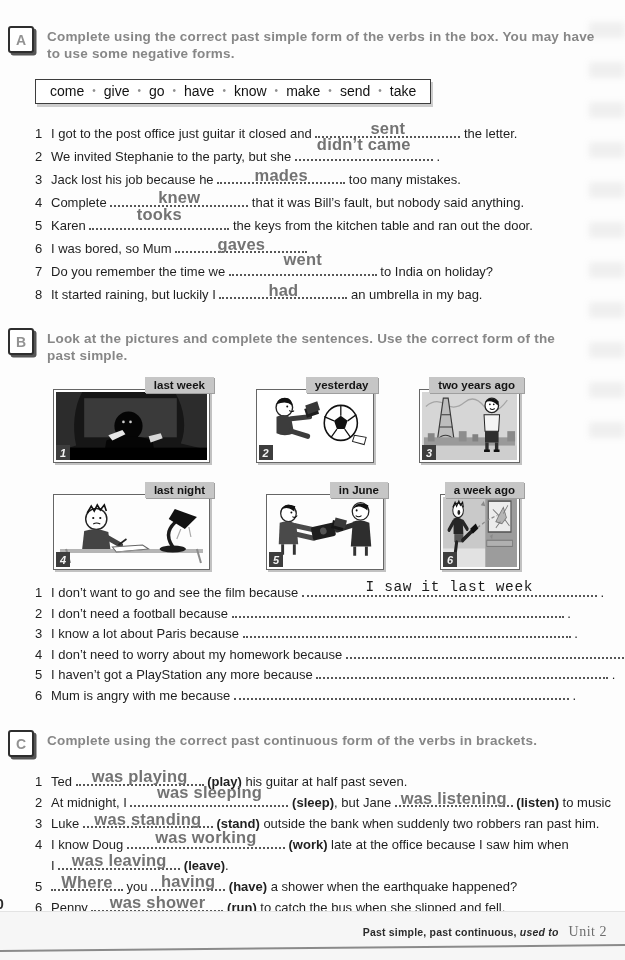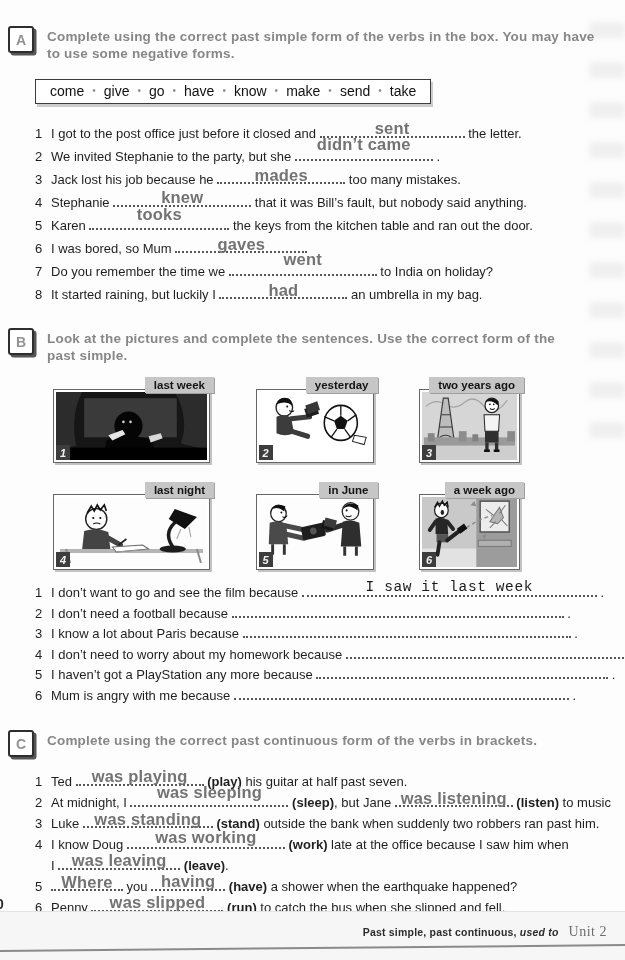--- a/index.html
+++ b/index.html
@@ -35,21 +35,21 @@
        font-weight:bold;font-size:16.5px;color:#737373;letter-spacing:.2px;line-height:1;}
   .ans.script{font-family:Liberation Mono, monospace;font-weight:normal;font-size:14.5px;letter-spacing:.6px;color:#1b1b1b;}
   
   .pics{margin:12px 0 0 38px;width:467px;display:flex;justify-content:space-between;padding-left:15px;}
   .pics-2{margin-top:18px;}
   .pics .pic{position:relative;background:#fff;border:1px solid #666;box-shadow:2px 2px 0 #c2c2c2;
              padding:2px;margin-top:13px;box-sizing:border-box;}
   .pic .art{width:100%;height:100%;overflow:hidden;}
   .pic svg{display:block;width:100%;height:100%;}
   .pic-cinema{width:157px;height:74px;} .pic-football{width:118px;height:74px;} .pic-paris{width:101px;height:74px;}
-  .pic-homework{width:157px;height:76px;} .pic-playstation{width:118px;height:76px;} .pic-window{width:101px;height:76px;}
+  .pic-homework{width:157px;height:76px;} .pic-playstation{width:118px;height:76px;} .pic-window{width:80px;height:76px;}
   .tab{position:absolute;top:-13px;right:-5px;background:#c6c6c6;color:#141414;font-weight:bold;
        font-size:11.5px;line-height:16px;padding:0 9px;white-space:nowrap;box-shadow:1px 1px 0 #9f9f9f;z-index:2;}
   .badge{position:absolute;left:2px;bottom:2px;width:14px;height:15px;background:#3d3d3d;color:#f2f2f2;
          font-weight:bold;font-style:italic;font-size:11px;display:flex;align-items:center;justify-content:center;z-index:2;}
   
   .sec-b{margin-top:22px;} .sec-c{margin-top:24px;}
   
   .page-num{position:absolute;left:-4px;top:896px;font-weight:bold;font-size:14px;color:#2a2a2a;}
   .scan-band{position:absolute;left:0;right:0;bottom:0;height:48px;background:#f6f6f6;border-top:1px solid #e3e3e3;}
   .footer-rule{position:absolute;left:-4px;bottom:12px;width:103%;height:1.5px;background:#8a8a8a;transform:rotate(-0.55deg);}
@@ -66,33 +66,33 @@
 
   <section class="sec-a" style="padding-top:26px;">
     <div class="ex-header">
       <div class="ex-label">A</div>
       <div class="ex-instr w-a">Complete using the correct past simple form of the verbs in the box. You may have to use some negative forms.</div>
     </div>
     <div class="word-box"><span class="word">come</span><span class="bullet">•</span><span class="word">give</span><span class="bullet">•</span><span class="word">go</span><span class="bullet">•</span><span class="word">have</span><span class="bullet">•</span><span class="word">know</span><span class="bullet">•</span><span class="word">make</span><span class="bullet">•</span><span class="word">send</span><span class="bullet">•</span><span class="word">take</span></div>
     <div class="items items-a">
         <div class="row">
           <span class="num">1</span>
-          <span class="body"><span>I got to the post office just before it closed and </span><span class="blank" style="width: 145px;"><span class="ans" style="bottom: 0px;">sent</span></span><span> the letter.</span></span>
+          <span class="body"><span>I got to the post office just guitar it closed and </span><span class="blank" style="width: 145px;"><span class="ans" style="bottom: 0px;">sent</span></span><span> the letter.</span></span>
         </div>
         <div class="row">
           <span class="num">2</span>
           <span class="body"><span>We invited Stephanie to the party, but she </span><span class="blank" style="width: 138px;"><span class="ans" style="bottom: 7px;">didn’t came</span></span><span> .</span></span>
         </div>
         <div class="row">
           <span class="num">3</span>
           <span class="body"><span>Jack lost his job because he </span><span class="blank" style="width: 128px;"><span class="ans" style="bottom: -1px;">mades</span></span><span> too many mistakes.</span></span>
         </div>
         <div class="row">
           <span class="num">4</span>
-          <span class="body"><span>Stephanie </span><span class="blank" style="width: 138px;"><span class="ans" style="bottom: 0px;">knew</span></span><span> that it was Bill’s fault, but nobody said anything.</span></span>
+          <span class="body"><span>Complete </span><span class="blank" style="width: 138px;"><span class="ans" style="bottom: 0px;">knew</span></span><span> that it was Bill’s fault, but nobody said anything.</span></span>
         </div>
         <div class="row">
           <span class="num">5</span>
           <span class="body"><span>Karen </span><span class="blank" style="width: 140px;"><span class="ans" style="bottom: 6px;">tooks</span></span><span> the keys from the kitchen table and ran out the door.</span></span>
         </div>
         <div class="row">
           <span class="num">6</span>
           <span class="body"><span>I was bored, so Mum </span><span class="blank" style="width: 132px;"><span class="ans" style="bottom: -1px;">gaves</span></span></span>
         </div>
         <div class="row">
@@ -316,21 +316,21 @@
         <div class="row">
           <span class="num">4</span>
           <span class="body"><span>I know Doug </span><span class="blank" style="width: 158px;"><span class="ans" style="bottom: 2px;">was working</span></span><span> </span><span class="bold">(work)</span><span> late at the office because I saw him when</span><br><span>I </span><span class="blank" style="width: 122px;"><span class="ans" style="bottom: 0px;">was leaving</span></span><span> </span><span class="bold">(leave)</span><span>.</span></span>
         </div>
         <div class="row">
           <span class="num">5</span>
           <span class="body"><span class="blank" style="width: 72px; text-decoration: underline;"><span class="ans" style="bottom: -1px;">Where</span></span><span> you </span><span class="blank" style="width: 74px;"><span class="ans" style="bottom: 0px;">having</span></span><span> </span><span class="bold">(have)</span><span> a shower when the earthquake happened?</span></span>
         </div>
         <div class="row">
           <span class="num">6</span>
-          <span class="body"><span>Penny </span><span class="blank" style="width: 132px;"><span class="ans" style="bottom: 0px;">was slipped</span></span><span> </span><span class="bold">(run)</span><span> to catch the bus when she slipped and fell.</span></span>
+          <span class="body"><span>Penny </span><span class="blank" style="width: 132px;"><span class="ans" style="bottom: 0px;">was shower</span></span><span> </span><span class="bold">(run)</span><span> to catch the bus when she slipped and fell.</span></span>
         </div>
         <div class="row">
           <span class="num">7</span>
           <span class="body"><span>When you saw Eugene </span><span class="blank" style="width: 100px;"><span class="ans" style="bottom: 9px;">was</span></span><span> he </span><span class="blank" style="width: 84px;"><span class="ans" style="bottom: 3px;">going</span></span><span> </span><span class="bold">(go)</span><span> home?</span></span>
         </div>
         <div class="row">
           <span class="num">8</span>
           <span class="body"><span>At midnight? Erm … we </span><span class="blank" style="width: 140px;"><span class="ans" style="bottom: 5px;">we’re watching</span></span><span> </span><span class="bold">(watch)</span><span> a DVD, I think.</span></span>
         </div>
       </div>

